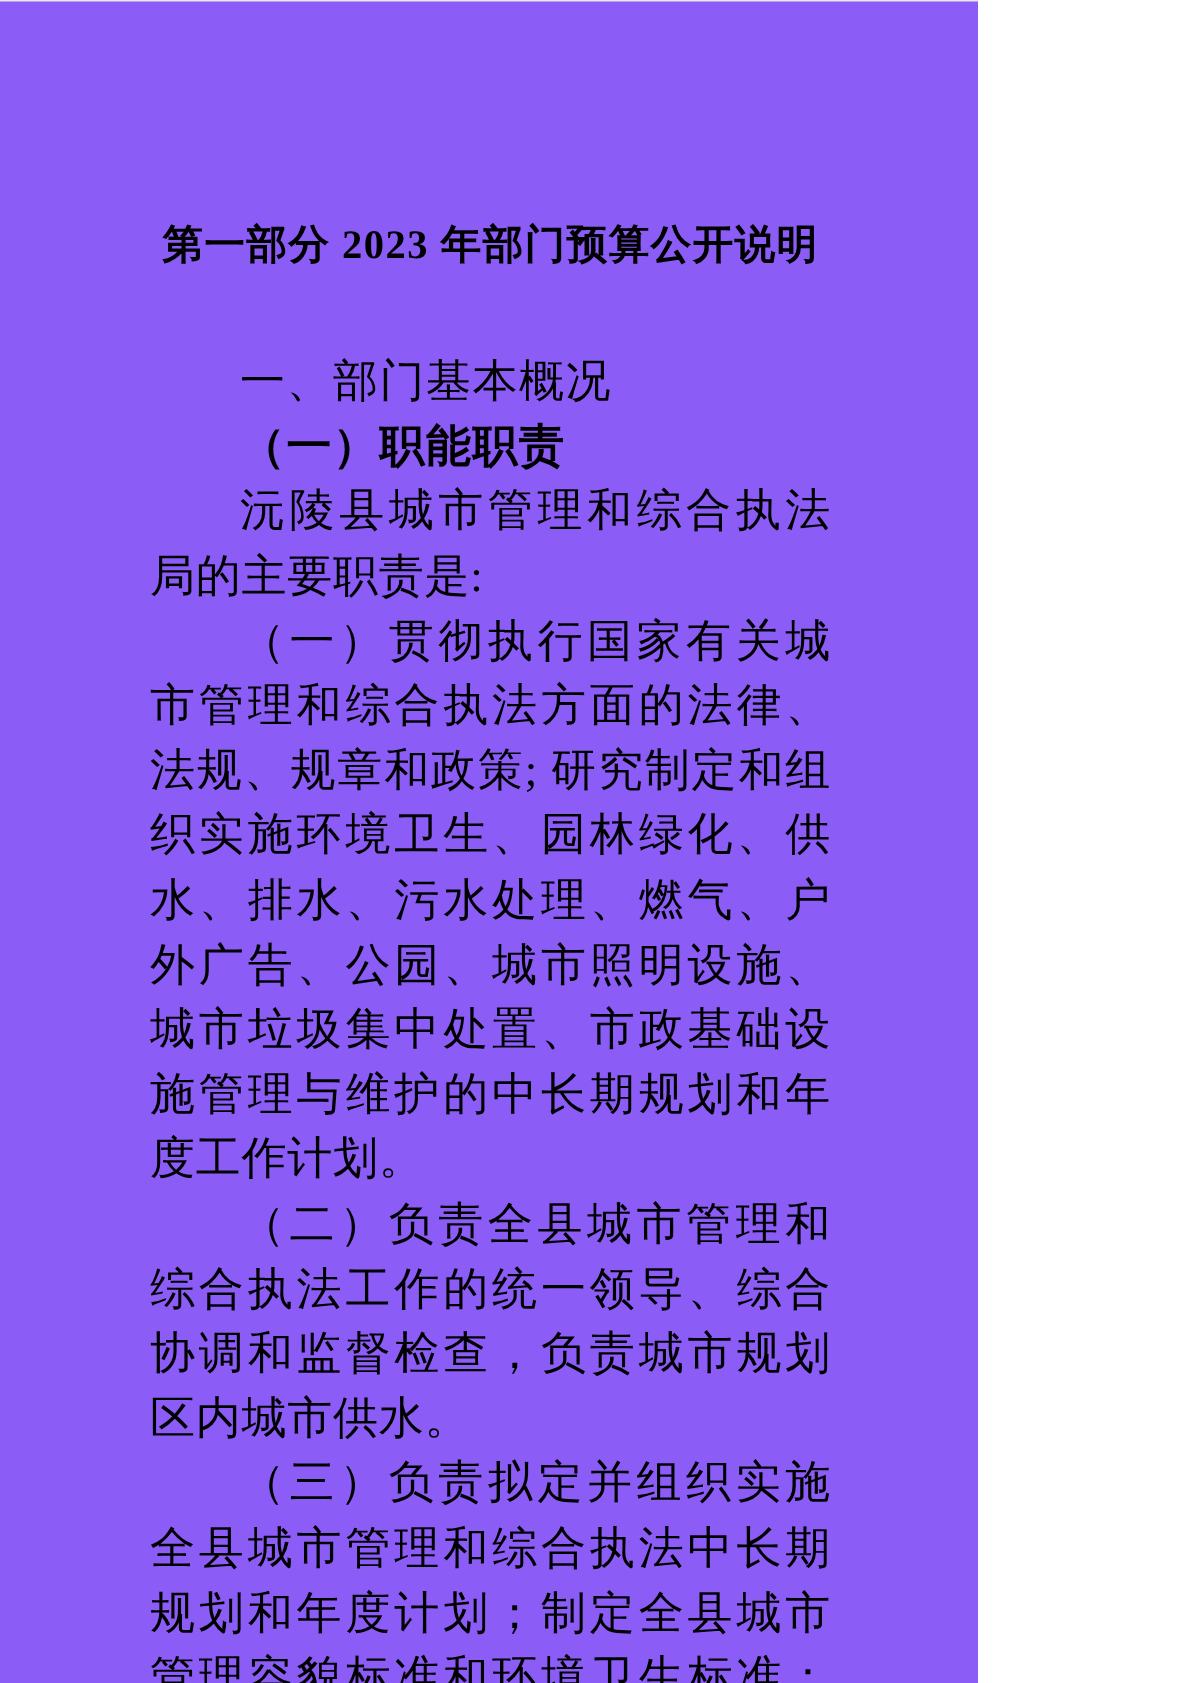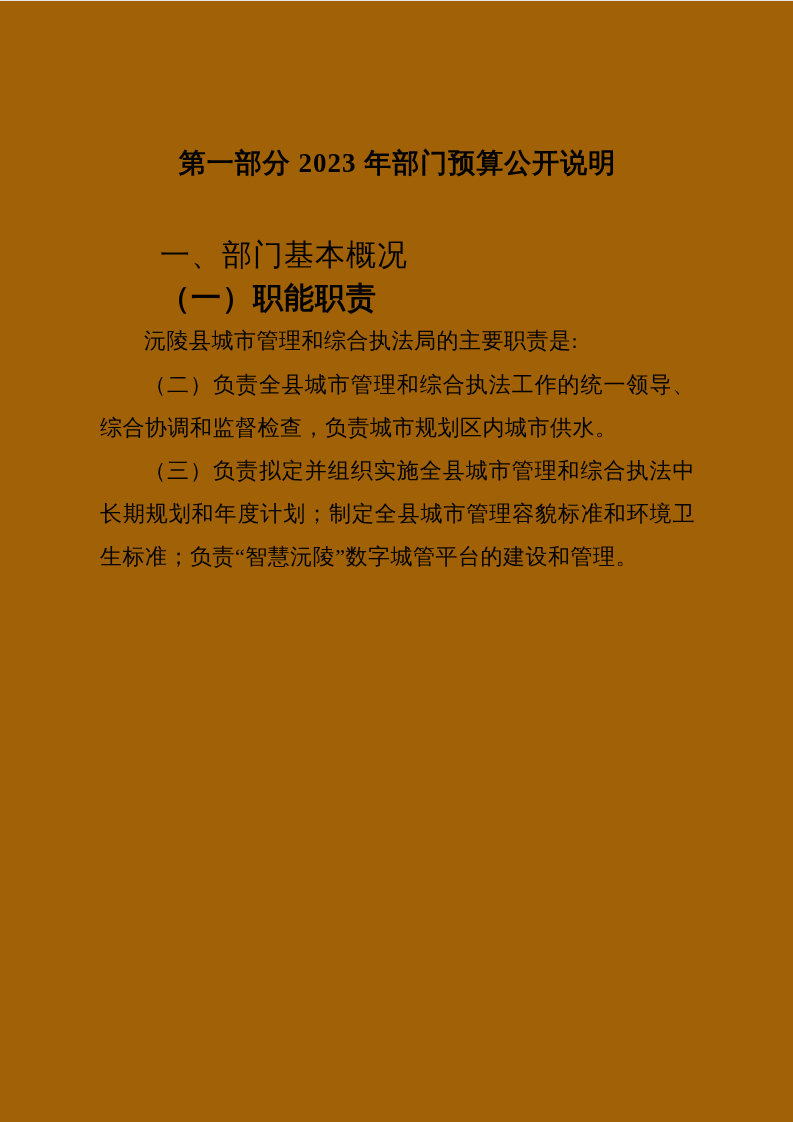--- a/index.html
+++ b/index.html
@@ -12,23 +12,23 @@
     height: 1122px;
     position: relative;
     overflow: hidden;
     font-family: "Liberation Serif", "DejaVu Serif", serif;
     color: #000000;
   }
   .page {
     position: absolute;
     top: 0;
     left: 0;
-    width: 793px;
+    width: 652px;
     height: 1122px;
-    background: #a16207;
+    background: #8b5cf6;
     box-sizing: border-box;
     padding: 140px 98px 0 100px;
     border-top: 1px solid #e8e8e8;
   }
   .doc-title {
     margin: 0 0 0 0;
     font-size: 27px;
     font-weight: bold;
     line-height: 44px;
     text-align: center;
@@ -48,21 +48,21 @@
     margin: 0;
     font-size: 30px;
     font-weight: bold;
     line-height: 43.2px;
     text-indent: 2em;
     letter-spacing: 1px;
     font-family: "Liberation Serif", "DejaVu Serif", serif;
   }
   .body-paragraph {
     margin: 0;
-    font-size: 22px;
+    font-size: 30px;
     font-weight: normal;
     line-height: 43.2px;
     text-indent: 2em;
     text-align: justify;
     letter-spacing: 0.5px;
     font-family: "Liberation Serif", "DejaVu Serif", serif;
   }
 </style>
 </head>
 <body>
@@ -70,20 +70,21 @@
 <div class="page">
 
   <h1 class="doc-title">第一部分 2023 年部门预算公开说明</h1>
 
   <h2 class="section-heading">一、部门基本概况</h2>
 
   <h3 class="subsection-heading">（一）职能职责</h3>
 
   <p class="body-paragraph">沅陵县城市管理和综合执法局的主要职责是:</p>
 
+  <p class="body-paragraph">（一）贯彻执行国家有关城市管理和综合执法方面的法律、法规、规章和政策; 研究制定和组织实施环境卫生、园林绿化、供水、排水、污水处理、燃气、户外广告、公园、城市照明设施、城市垃圾集中处置、市政基础设施管理与维护的中长期规划和年度工作计划。</p>
 
   <p class="body-paragraph">（二）负责全县城市管理和综合执法工作的统一领导、综合协调和监督检查，负责城市规划区内城市供水。</p>
 
   <p class="body-paragraph">（三）负责拟定并组织实施全县城市管理和综合执法中长期规划和年度计划；制定全县城市管理容貌标准和环境卫生标准；负责“智慧沅陵”数字城管平台的建设和管理。</p>
 
 
 
 </div>
 
 </body></html>

